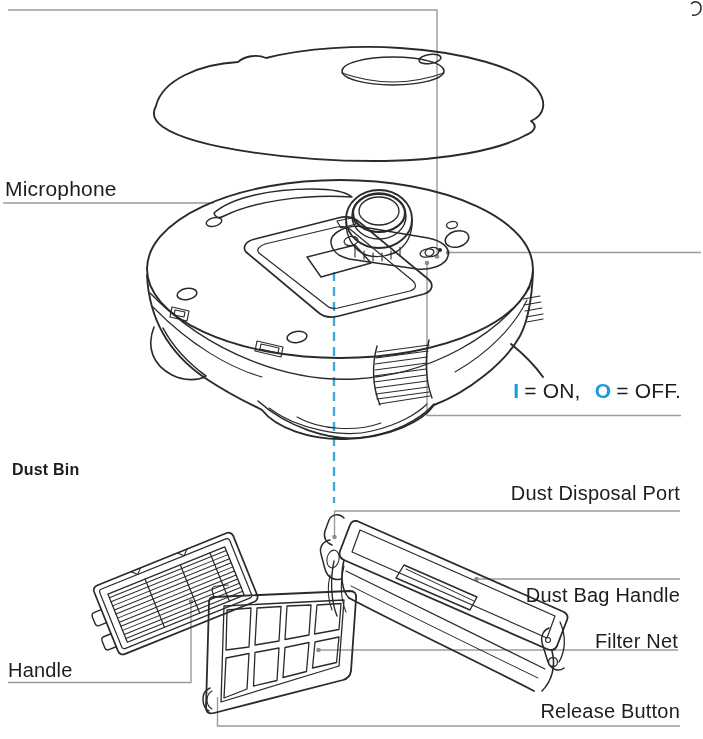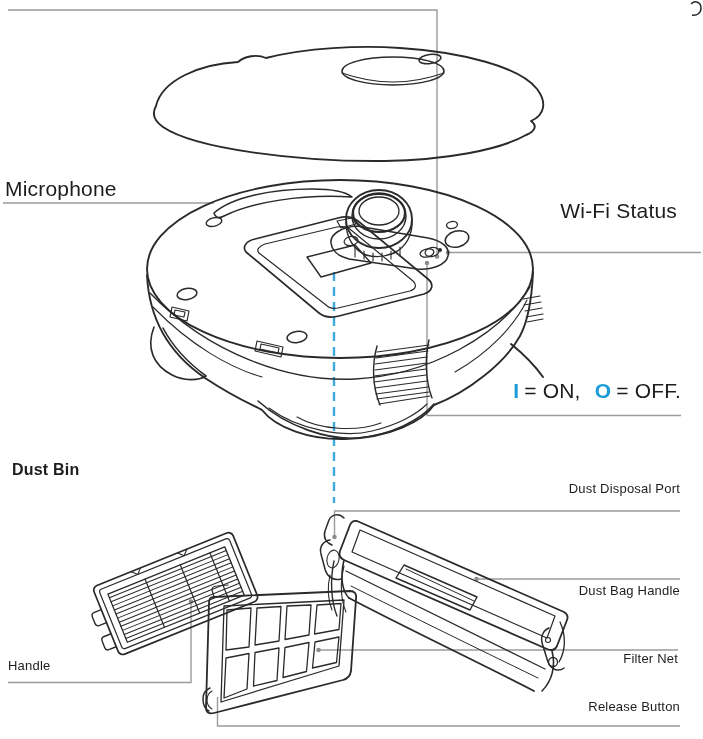--- a/index.html
+++ b/index.html
@@ -3,21 +3,21 @@
 <meta charset="utf-8">
 <style>
   html,body{margin:0;padding:0;background:#ffffff;}
   .stage{
     position:relative;width:703px;height:739px;background:#ffffff;overflow:hidden;
     font-family:"Liberation Sans", sans-serif;color:#1d1d1f;
   }
   .stage svg{position:absolute;left:0;top:0;}
   .label{position:absolute;font-size:21px;line-height:1.24;letter-spacing:.2px;white-space:nowrap;color:#1d1d1f;}
   .label.right{text-align:right;}
-  .label.small{font-size:13px;}
+  .label.small{font-size:20px;}
   .heading{position:absolute;font-size:16px;font-weight:700;letter-spacing:.2px;color:#1d1d1f;}
   .power-states{margin-top:1px;}
   .power-states .sym{color:#1b9cd8;font-weight:700;}
   .power-states .eq{margin-left:5px;}
   .power-states .gap{margin-left:14px;}
 </style>
 </head>
 <body>
 
 <div class="stage">
@@ -223,34 +223,33 @@
     <g stroke-width="1.4">
       <path d="M0,-50 L-8,-50 Q-11,-50 -11,-46 L-11,-40 Q-11,-36 -8,-36 L0,-36"></path>
       <path d="M0,-24 L-8,-24 Q-11,-24 -11,-20 L-11,-14 Q-11,-10 -8,-10 L0,-10"></path>
     </g>
   </g>
 </svg>
 
   <div class="label" style="left:5px;top:176px;">Microphone</div>
 
   <div class="label right" style="right:26px;top:198px;">
-    <div>Wi-Fi Status</div>
   </div>
 
   <div class="label right" style="right:22px;top:377px;">
     <div class="power-states">
       <span class="sym">I</span><span class="eq">= ON,</span><span class="sym gap">O</span><span class="eq">= OFF.</span>
     </div>
   </div>
 
   <div class="heading" style="left:12px;top:461px;">Dust Bin</div>
 
   <div class="label small right" style="right:23px;top:481px;">Dust Disposal Port</div>
 
   <div class="label small right" style="right:23px;top:583px;">Dust Bag Handle</div>
 
-  <div class="label small right" style="right:25px;top:651px;">Filter Net</div>
+  <div class="label small right" style="right:25px;top:629px;">Filter Net</div>
 
   <div class="label small" style="left:8px;top:658px;">Handle</div>
 
   <div class="label small right" style="right:23px;top:699px;">Release Button</div>
 
 </div>
 
 </body></html>

